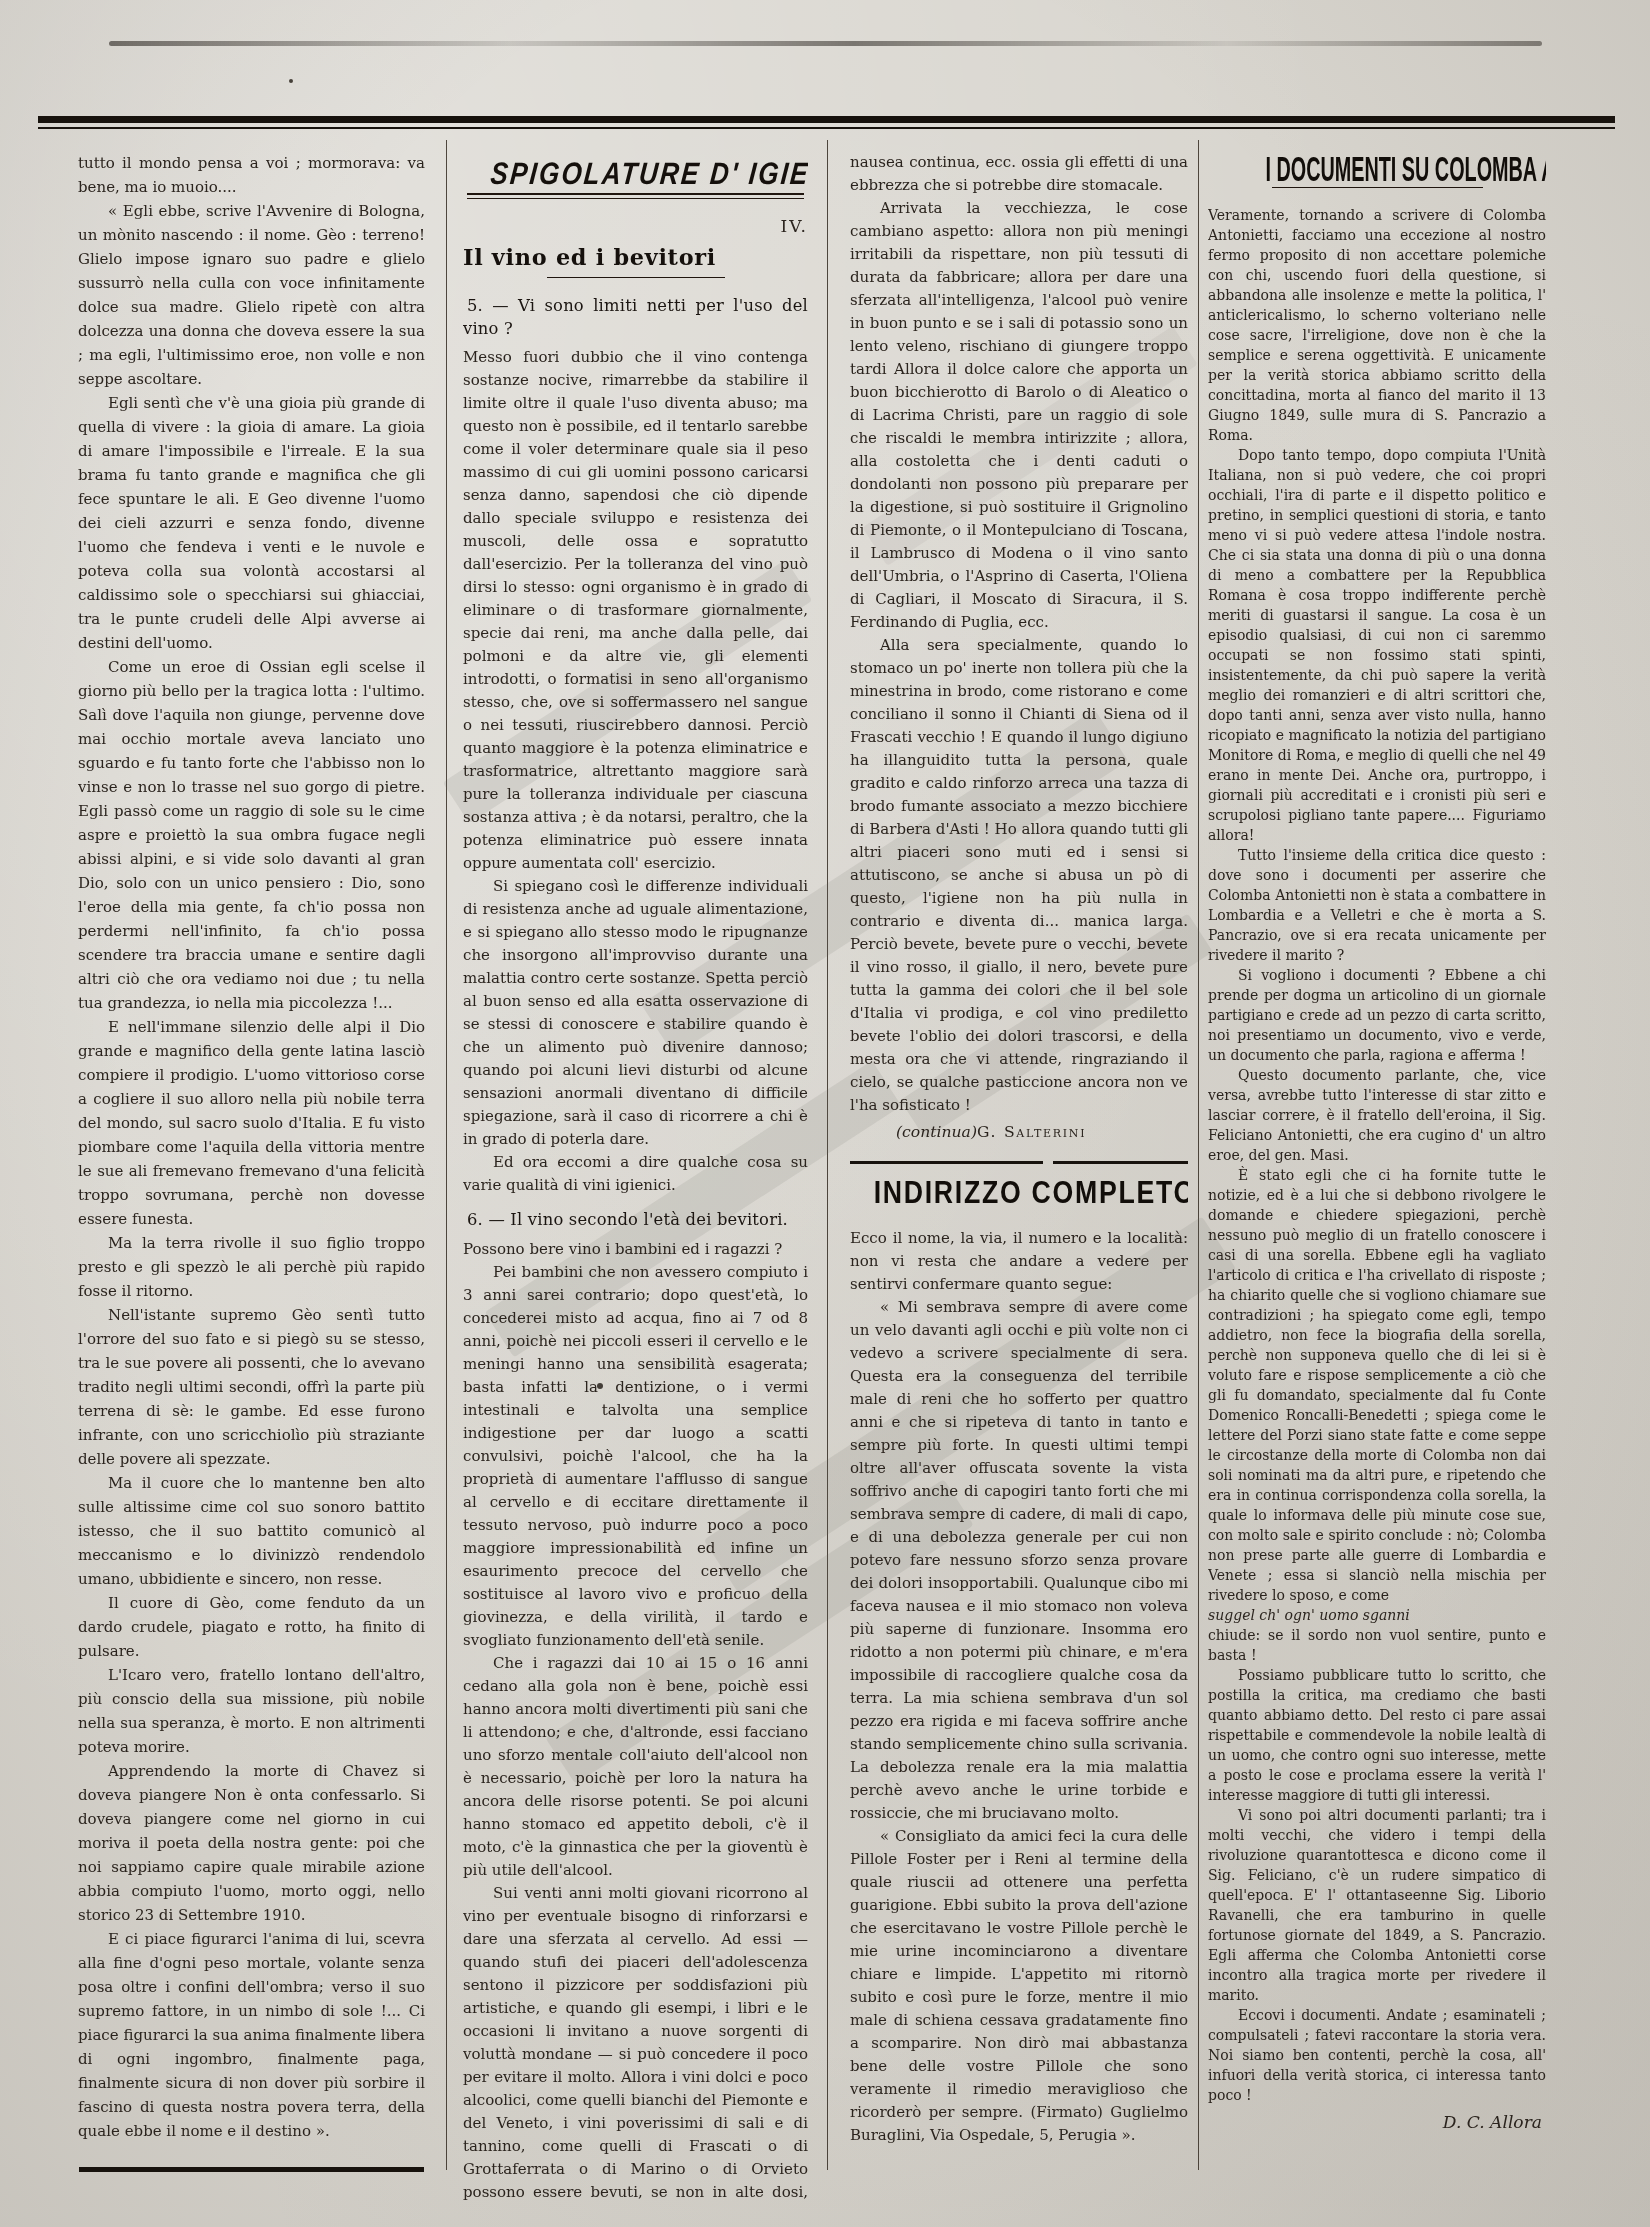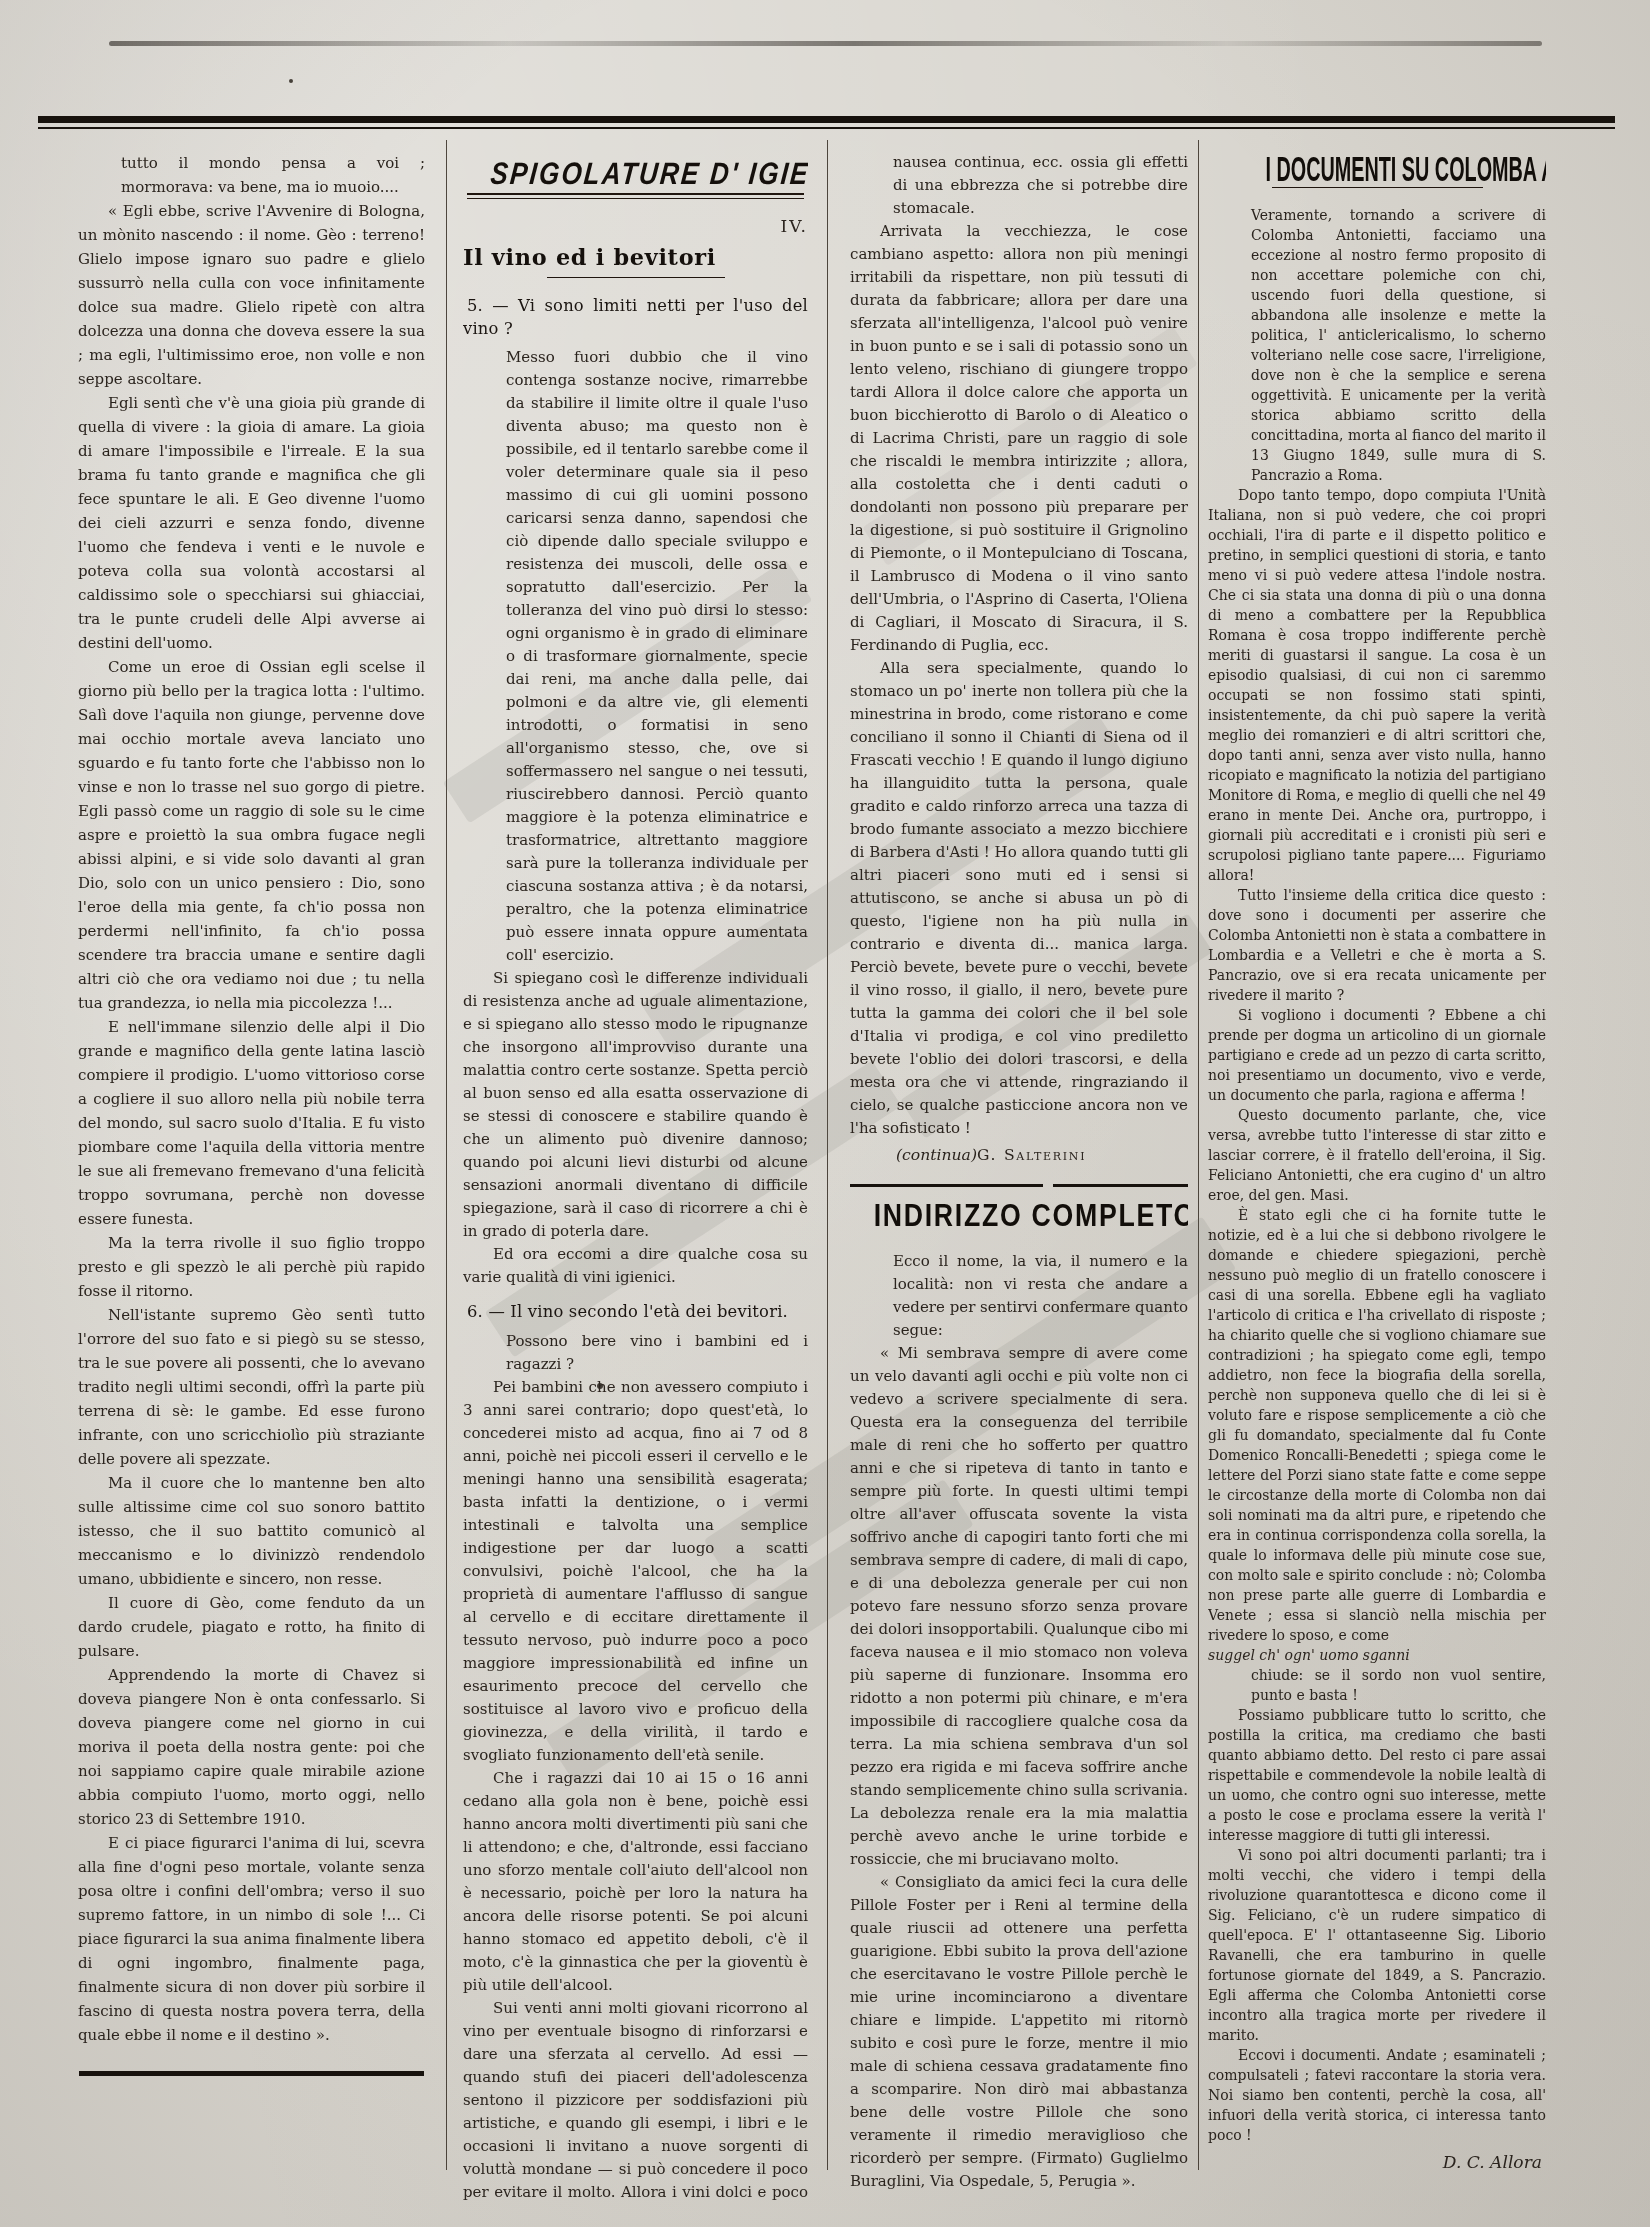--- a/index.html
+++ b/index.html
@@ -28,21 +28,21 @@
   
   .wm{position:absolute;background:rgba(110,107,100,0.13);transform:rotate(-33deg);border-radius:4px;pointer-events:none;}
   
   .col{position:absolute;top:151px;height:2050px;overflow:hidden;text-align:justify;z-index:2;}
   #col1{left:78px;width:347px;font-size:15px;line-height:24px;}
   #col2{left:463px;width:345px;font-size:15px;line-height:23px;}
   #col3{left:850px;width:338px;font-size:15px;line-height:23px;}
   #col4{left:1208px;width:338px;font-size:14px;line-height:20px;}
   .blk{margin:0;}
   .blk-p{text-indent:30px;}
-  .blk-c{text-indent:0;margin-left:43px;}
+  .blk-c{text-indent:0;}
   .blk-qh{font-weight:normal;font-size:1.09em;letter-spacing:0.2px;text-indent:4px;margin:10.6px 0 6.6px;color:#1b1511;}
   .blk-h-spig{font-family:"Liberation Sans",sans-serif;font-weight:bold;font-style:italic;
     font-size:31px;letter-spacing:2.6px;white-space:nowrap;text-align:center;
     transform:scaleX(0.84) skewX(-6deg);margin-top:10.6px;color:#15100c;text-indent:0;}
   .blk-dblrule{height:3.3px;border-top:2px solid #20160f;border-bottom:1.3px solid #20160f;margin:8px 4px 16px;}
   .blk-num{text-align:right;font-size:17px;letter-spacing:2px;margin:1.3px 0 8px;text-indent:0;}
   .blk-h-sub{text-align:left;font-weight:bold;font-size:22.4px;letter-spacing:0.7px;margin:0;text-indent:0;color:#15100c;}
   .blk-h-sub::after{content:"";display:block;width:178px;border-top:1.3px solid #20160f;margin:8px auto 16px;}
   .blk-h-wide{font-family:"Liberation Sans",sans-serif;font-weight:bold;font-size:31px;letter-spacing:2px;
     white-space:nowrap;text-align:center;transform:scaleX(0.86);margin:17px 0 22.4px;color:#120e0a;text-indent:0;}
@@ -87,20 +87,21 @@
   <div class="col" id="col1">
       <div class="blk blk-c">tutto il mondo pensa a voi ; mormorava: va bene, ma io muoio....</div>
       <div class="blk blk-p">« Egli ebbe, scrive l'Avvenire di Bologna, un mònito nascendo : il nome. Gèo : terreno! Glielo impose ignaro suo padre e glielo sussurrò nella culla con voce infinitamente dolce sua madre. Glielo ripetè con altra dolcezza una donna che doveva essere la sua ; ma egli, l'ultimissimo eroe, non volle e non seppe ascoltare.</div>
       <div class="blk blk-p">Egli sentì che v'è una gioia più grande di quella di vivere : la gioia di amare. La gioia di amare l'impossibile e l'irreale. E la sua brama fu tanto grande e magnifica che gli fece spuntare le ali. E Geo divenne l'uomo dei cieli azzurri e senza fondo, divenne l'uomo che fendeva i venti e le nuvole e poteva colla sua volontà accostarsi al caldissimo sole o specchiarsi sui ghiacciai, tra le punte crudeli delle Alpi avverse ai destini dell'uomo.</div>
       <div class="blk blk-p">Come un eroe di Ossian egli scelse il giorno più bello per la tragica lotta : l'ultimo. Salì dove l'aquila non giunge, pervenne dove mai occhio mortale aveva lanciato uno sguardo e fu tanto forte che l'abbisso non lo vinse e non lo trasse nel suo gorgo di pietre. Egli passò come un raggio di sole su le cime aspre e proiettò la sua ombra fugace negli abissi alpini, e si vide solo davanti al gran Dio, solo con un unico pensiero : Dio, sono l'eroe della mia gente, fa ch'io possa non perdermi nell'infinito, fa ch'io possa scendere tra braccia umane e sentire dagli altri ciò che ora vediamo noi due ; tu nella tua grandezza, io nella mia piccolezza !...</div>
       <div class="blk blk-p">E nell'immane silenzio delle alpi il Dio grande e magnifico della gente latina lasciò compiere il prodigio. L'uomo vittorioso corse a cogliere il suo alloro nella più nobile terra del mondo, sul sacro suolo d'Italia. E fu visto piombare come l'aquila della vittoria mentre le sue ali fremevano fremevano d'una felicità troppo sovrumana, perchè non dovesse essere funesta.</div>
       <div class="blk blk-p">Ma la terra rivolle il suo figlio troppo presto e gli spezzò le ali perchè più rapido fosse il ritorno.</div>
       <div class="blk blk-p">Nell'istante supremo Gèo sentì tutto l'orrore del suo fato e si piegò su se stesso, tra le sue povere ali possenti, che lo avevano tradito negli ultimi secondi, offrì la parte più terrena di sè: le gambe. Ed esse furono infrante, con uno scricchiolìo più straziante delle povere ali spezzate.</div>
       <div class="blk blk-p">Ma il cuore che lo mantenne ben alto sulle altissime cime col suo sonoro battito istesso, che il suo battito comunicò al meccanismo e lo divinizzò rendendolo umano, ubbidiente e sincero, non resse.</div>
       <div class="blk blk-p">Il cuore di Gèo, come fenduto da un dardo crudele, piagato e rotto, ha finito di pulsare.</div>
+      <div class="blk blk-p">L'Icaro vero, fratello lontano dell'altro, più conscio della sua missione, più nobile nella sua speranza, è morto. E non altrimenti poteva morire.</div>
       <div class="blk blk-p">Apprendendo la morte di Chavez si doveva piangere Non è onta confessarlo. Si doveva piangere come nel giorno in cui moriva il poeta della nostra gente: poi che noi sappiamo capire quale mirabile azione abbia compiuto l'uomo, morto oggi, nello storico 23 di Settembre 1910.</div>
       <div class="blk blk-p">E ci piace figurarci l'anima di lui, scevra alla fine d'ogni peso mortale, volante senza posa oltre i confini dell'ombra; verso il suo supremo fattore, in un nimbo di sole !... Ci piace figurarci la sua anima finalmente libera di ogni ingombro, finalmente paga, finalmente sicura di non dover più sorbire il fascino di questa nostra povera terra, della quale ebbe il nome e il destino ».</div>
       <div class="blk blk-rule"></div>
     </div>
   <div class="col" id="col2">
       <div class="blk blk-h-spig">SPIGOLATURE D' IGIENE</div>
       <div class="blk blk-dblrule"></div>
       <div class="blk blk-num">IV.</div>
       <div class="blk blk-h-sub">Il vino ed i bevitori</div>
       <div class="blk blk-qh">5. — Vi sono limiti netti per l'uso del vino ?</div>

